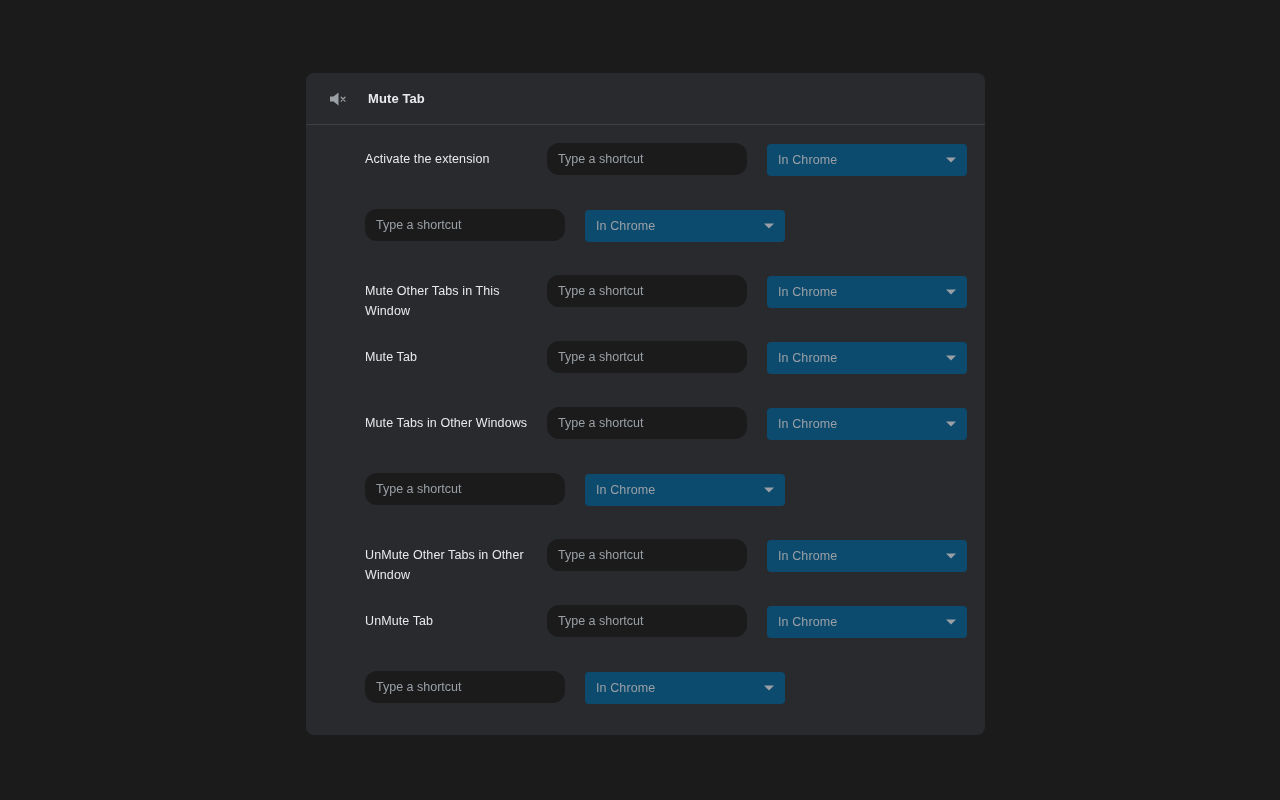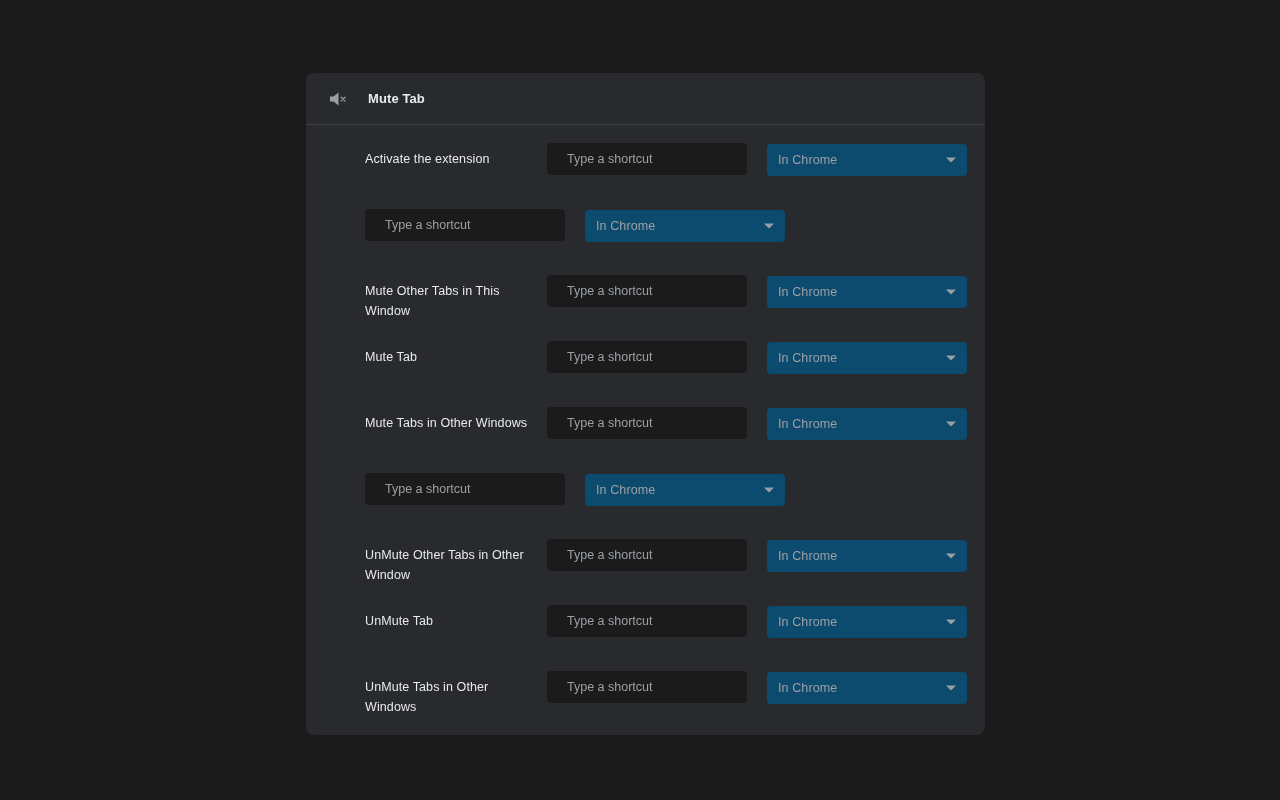--- a/index.html
+++ b/index.html
@@ -90,25 +90,25 @@
     letter-spacing: 0.1px;
   }
 
   .shortcut-input {
     width: 200px;
     height: 32px;
     flex: none;
     margin-top: 6px;
     background: #1b1b1b;
     border: none;
-    border-radius: 4px;
+    border-radius: 12px;
     color: #fef9c3;
     font-family: "Liberation Sans", sans-serif;
     font-size: 12.5px;
-    padding: 0 20px;
+    padding: 0 11px;
     outline: none;
   }
 
   .shortcut-input::placeholder {
     color: #9aa0a6;
     opacity: 1;
   }
 
   .scope-select-wrap {
     position: relative;
@@ -205,21 +205,20 @@
           <div class="row-label">UnMute Other Tabs in Other Window</div>
           <input type="text" class="shortcut-input" placeholder="Type a shortcut" style="">
           <div class="scope-select-wrap"><select class="scope-select"><option value="In Chrome">In Chrome</option><option value="Global">Global</option></select><span class="select-arrow"></span></div>
         </div>
         <div class="shortcut-row">
           <div class="row-label">UnMute Tab</div>
           <input type="text" class="shortcut-input" placeholder="Type a shortcut" style="">
           <div class="scope-select-wrap"><select class="scope-select"><option value="In Chrome">In Chrome</option><option value="Global">Global</option></select><span class="select-arrow"></span></div>
         </div>
         <div class="shortcut-row">
-          <div class="row-label">UnMute Tabs in Other Windows</div>
           <input type="text" class="shortcut-input" placeholder="Type a shortcut" style="">
           <div class="scope-select-wrap"><select class="scope-select"><option value="In Chrome">In Chrome</option><option value="Global">Global</option></select><span class="select-arrow"></span></div>
         </div>
       </div>
 
   </div>
 
 </div>
 
 </body></html>

